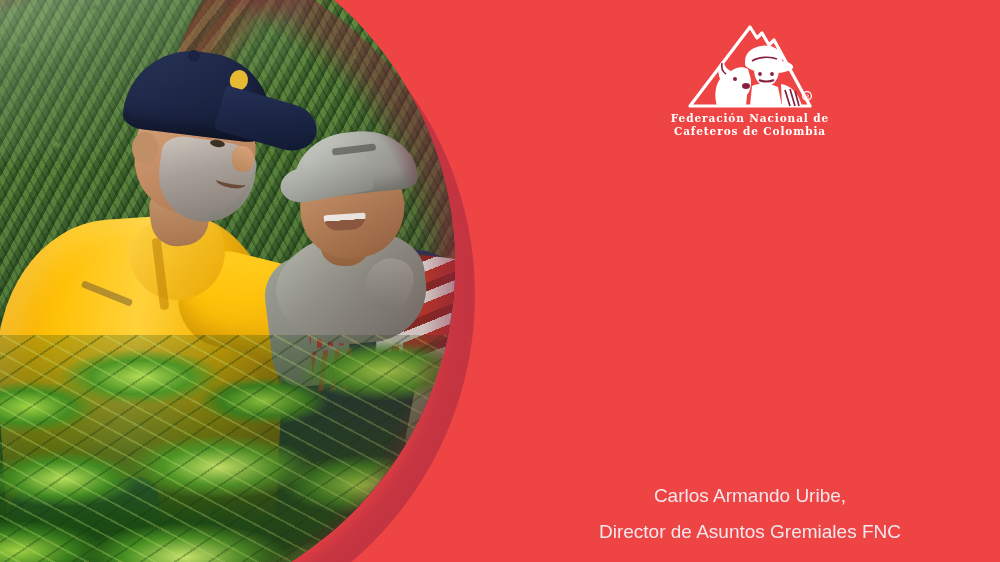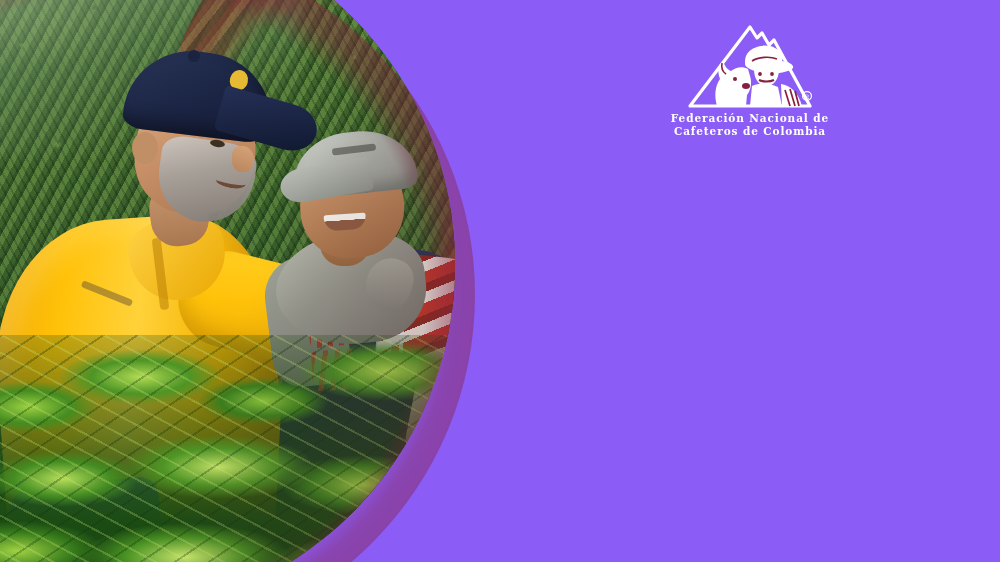--- a/index.html
+++ b/index.html
@@ -1,21 +1,21 @@
 <!DOCTYPE html>
 <html><head>
 <meta charset="utf-8">
 <style>
   * { margin:0; padding:0; box-sizing:border-box; }
   html,body { width:1000px; height:562px; overflow:hidden; background:#000; }
 
   #slide{
     position:relative;
     width:1000px; height:562px;
-    background:#8b5cf6;
+    background:#ef4444;
     font-family:"Liberation Sans", sans-serif;
     overflow:hidden;
   }
 
   
   #photo-region{
     position:absolute; left:0; top:0;
     width:500px; height:562px;
     overflow:hidden;
   }
@@ -452,15 +452,17 @@
         <path d="M99 66 L104 82 M104 65 L109 82 M109 67 L113 82" stroke="#87203F" stroke-width="1.7" fill="none"></path>
 
         <circle cx="121" cy="72" r="4.4" fill="none" stroke="#ffffff" stroke-width="1.2"></circle>
         <text x="121" y="75" font-size="6" fill="#ffffff" text-anchor="middle" font-family="DejaVu Serif, serif">R</text>
       </svg>
       <div id="logo-wordmark">Federación Nacional de
 Cafeteros  de  Colombia</div>
     </div>
 
 
+    <div id="subtitle">Carlos Armando Uribe,
+Director de Asuntos Gremiales FNC</div>
   </div>
 
 </div>
 
 </body></html>

